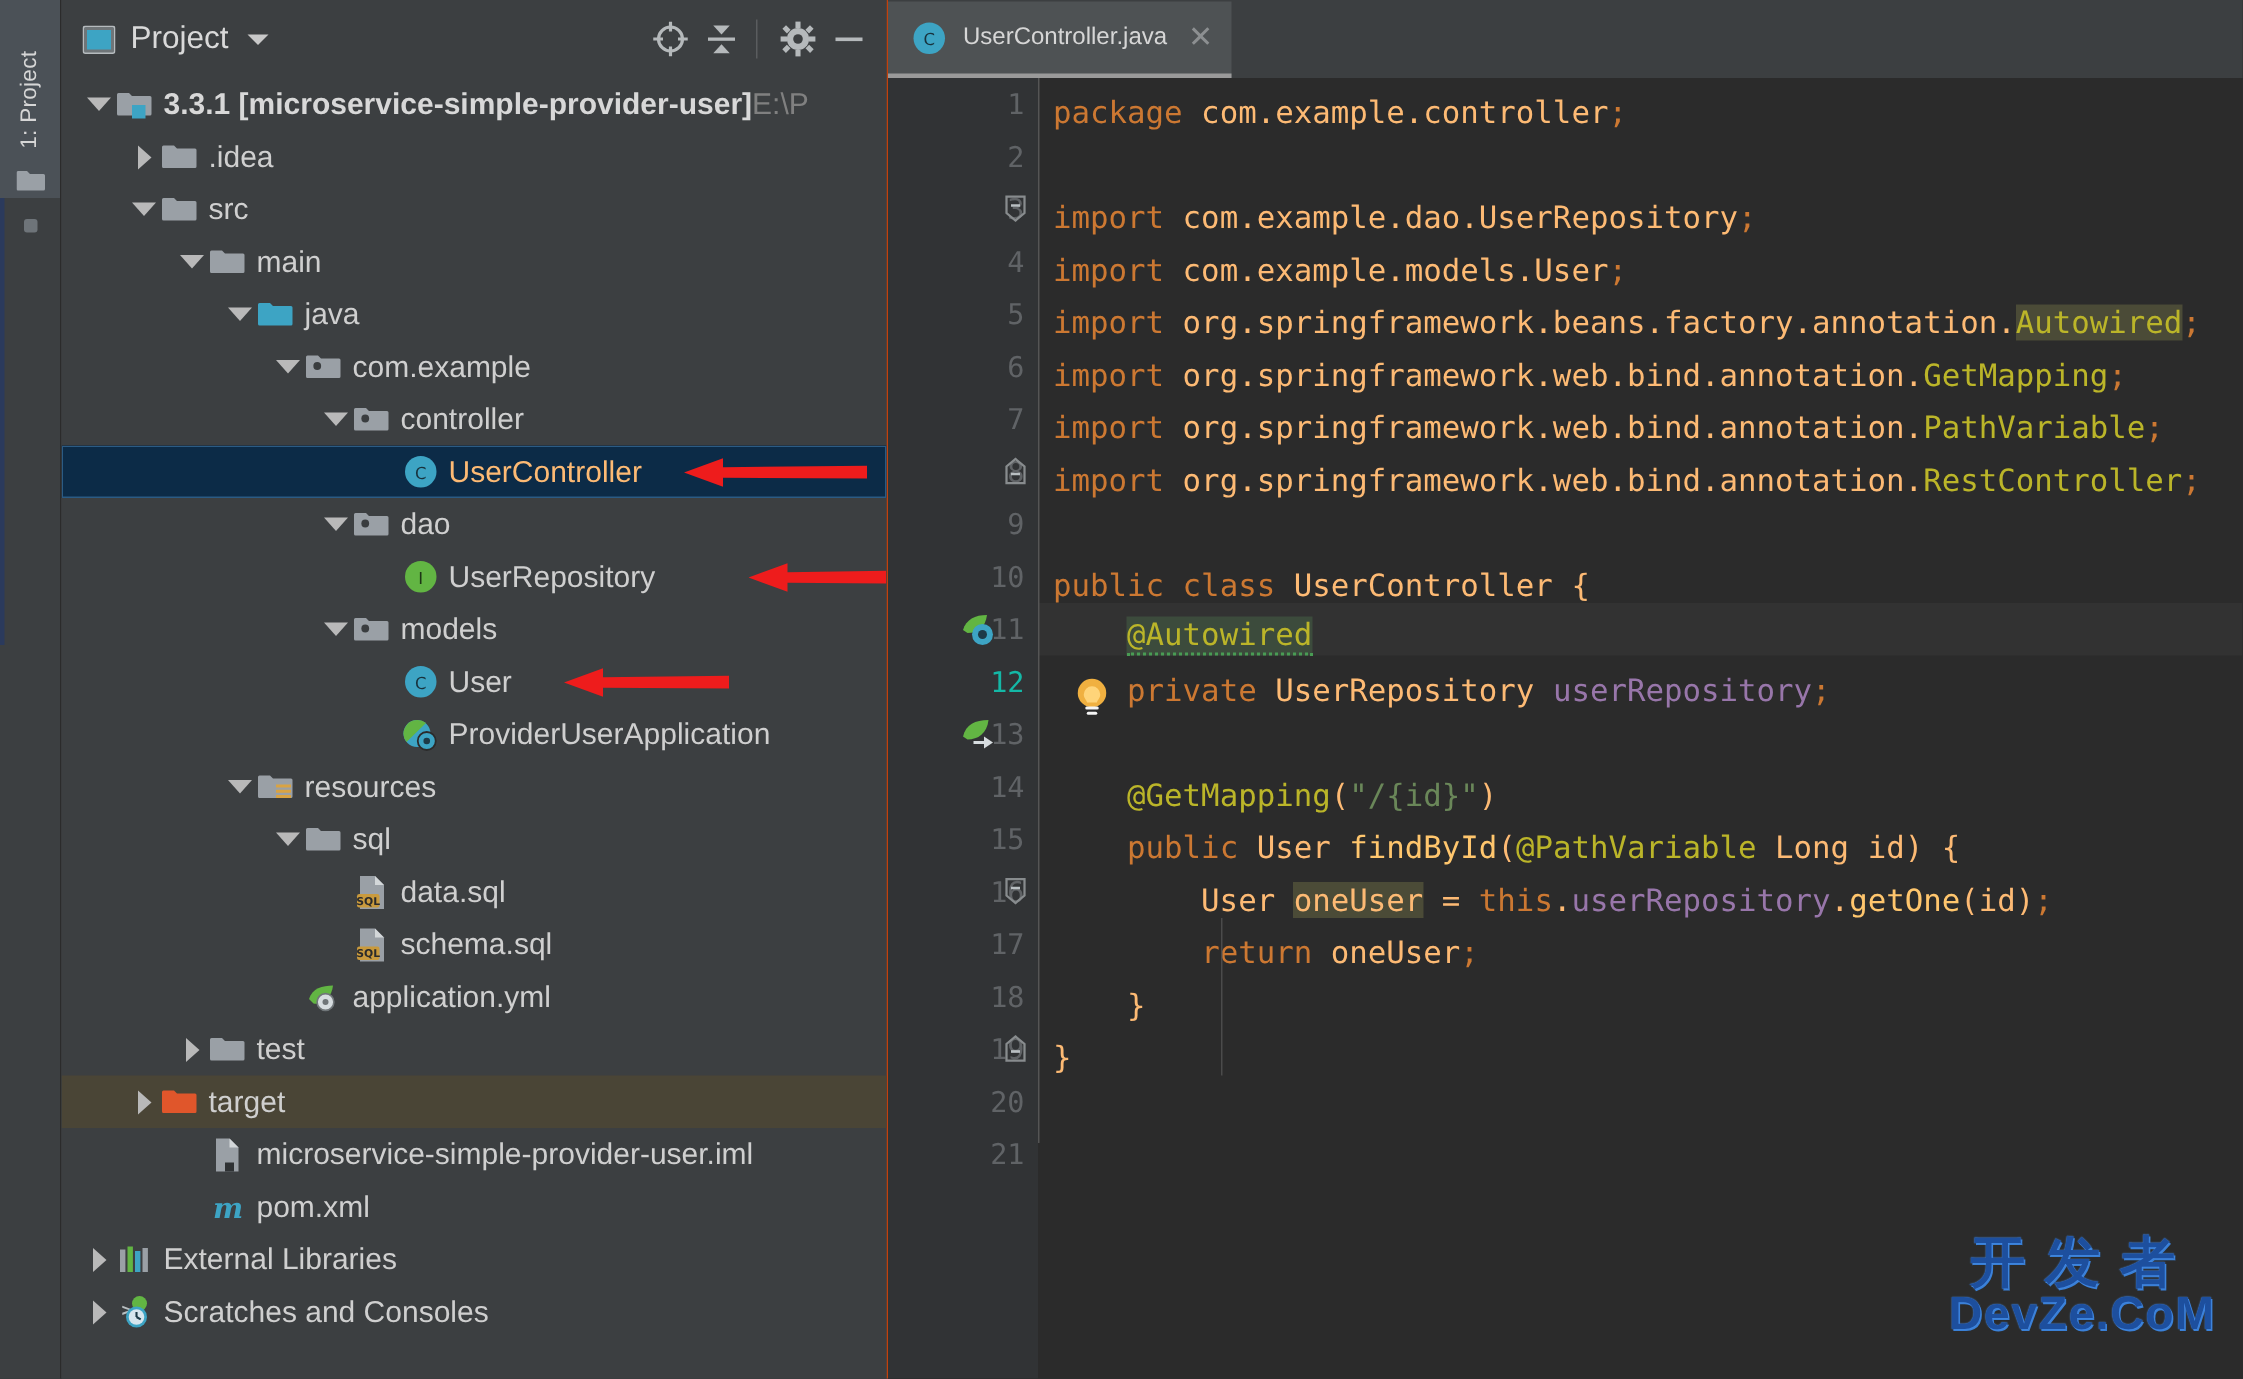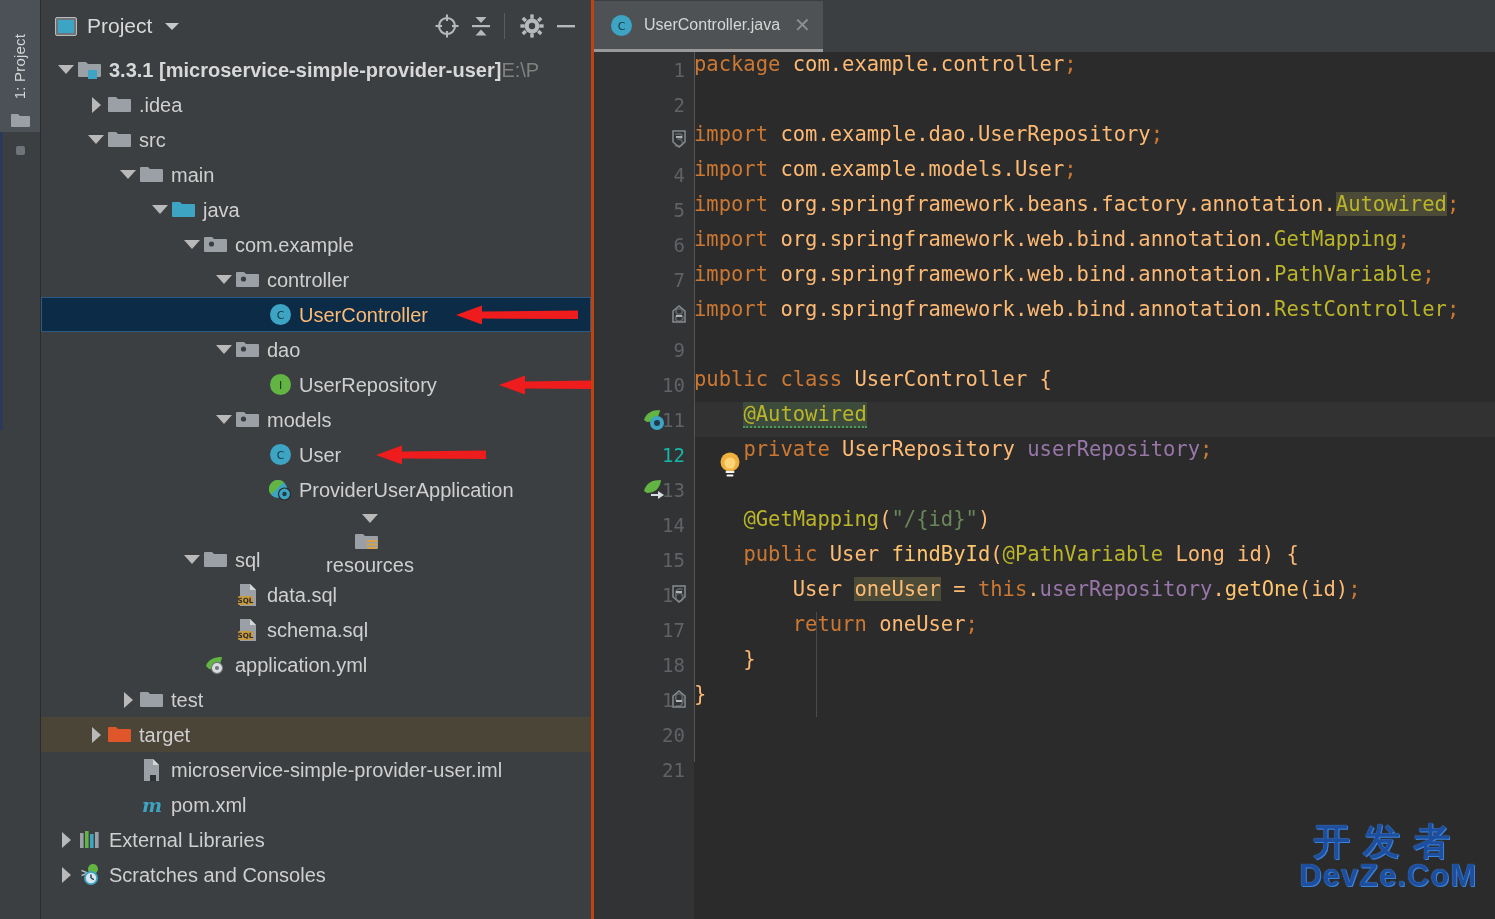--- a/index.html
+++ b/index.html
@@ -29,21 +29,21 @@
   }
   .vfolder{
     position:absolute;left:11px;top:113px;width:19px;height:15px;
   }
   .vdot{position:absolute;left:16px;top:146px;width:9px;height:9px;background:#6e7479;border-radius:2px;}
 
   
   .projpanel{
     width:550px;flex:0 0 550px;height:919px;background:#3c3f41;
     display:flex;flex-direction:column;position:relative;
-    border-right:3px solid #c2410c;
+    border-right:1px solid #c2410c;
   }
   .projheader{
     height:52px;flex:0 0 52px;display:flex;align-items:center;
     background:#3c3f41;padding:0 10px 0 14px;
   }
   .ph-icon{width:22px;height:19px;flex:0 0 22px;margin-right:10px;}
   .ph-title{font-size:21px;color:#d9d9d9;}
   .ph-caret{
     width:0;height:0;border-left:7px solid transparent;border-right:7px solid transparent;
     border-top:7px solid #c8c8c8;margin-left:13px;
@@ -90,23 +90,23 @@
   }
   .gline{
     height:35px;display:flex;align-items:center;justify-content:flex-end;
     padding-right:9px;font-size:19px;color:#606366;
   }
   .gline.cur{color:#14b8a6;}
   .gmark{position:absolute;right:4px;width:22px;height:22px;}
   .gicon{position:absolute;left:48px;width:25px;height:25px;}
   .codecol{flex:1;position:relative;background:#2b2b2b;}
   .cline{
-    height:35px;display:flex;align-items:flex-start;
+    height:35px;display:flex;align-items:flex-end;
     font-family:"DejaVu Sans Mono",monospace;font-size:20.5px;
-    color:#a9b7c6;white-space:pre;padding-left:0;letter-spacing:0px;
+    color:#a9b7c6;white-space:pre;padding-left:10px;letter-spacing:0px;
   }
   .cline.cur{background:#323232;}
   .indentguide{position:absolute;width:1px;background:#4b4b4b;}
 
   
   .kw{color:#cc7832;}
   .str{color:#6a8759;}
   .ann{color:#bbb529;}
   .fld{color:#9876aa;}
   .mth{color:#ffc66d;}
@@ -363,21 +363,21 @@
           <svg width="24" height="23" viewBox="0 0 24 23">
             <circle cx="10" cy="11" r="9" fill="#3da4c4"></circle>
             <path d="M10 2a9 9 0 00-7 14.6L16 4A8.9 8.9 0 0010 2z" fill="#62b543"></path>
             <circle cx="16.5" cy="16" r="6" fill="#3da4c4" stroke="#2b2b2b" stroke-width="1.2"></circle>
             <circle cx="16.5" cy="16" r="2.2" fill="#1d3a47"></circle>
           </svg>
         </div>
         <span class="lbl">ProviderUserApplication</span>
       </div>
 
-      <div class="row" style="padding-left:108px;flex-direction:column;">
+      <div class="row" style="padding-left:108px;">
         <div class="tw">
             <div class="tri-d"></div>
           </div>
         <div class="ico">
           <svg width="24" height="20" viewBox="0 0 24 20">
             <path d="M0 3a1 1 0 011-1h7l2 2h12a1 1 0 011 1v11a1 1 0 01-1 1H1a1 1 0 01-1-1z" fill="#9aa0a6"></path>
             <rect x="12" y="8" width="10" height="2" fill="#d9a343"></rect>
             <rect x="12" y="11.5" width="10" height="2" fill="#d9a343"></rect>
             <rect x="12" y="15" width="10" height="2" fill="#d9a343"></rect>
           </svg>

